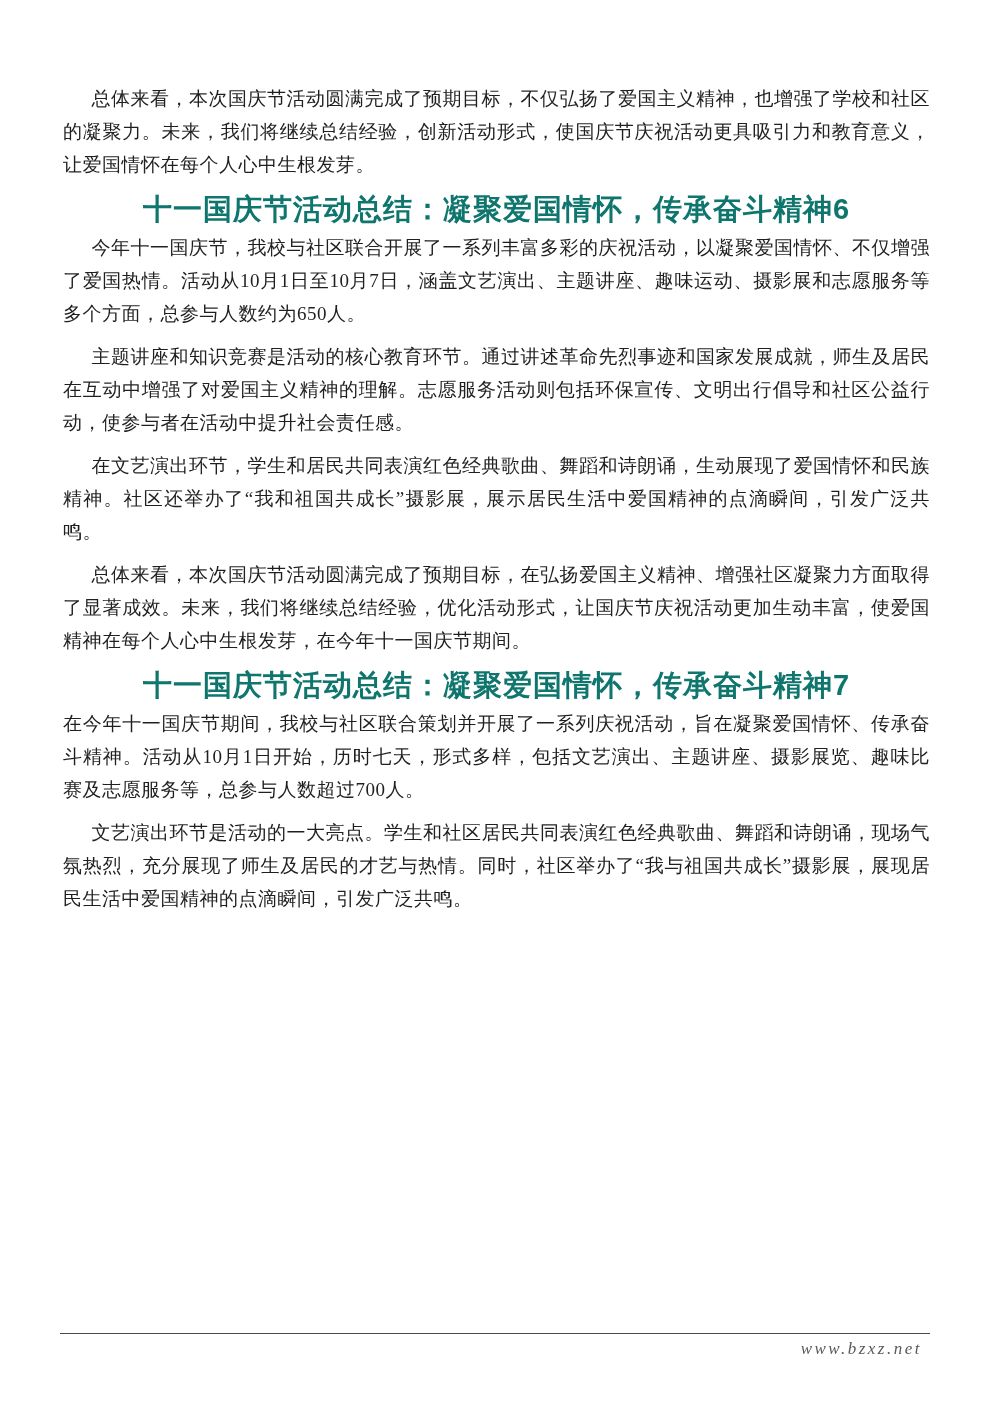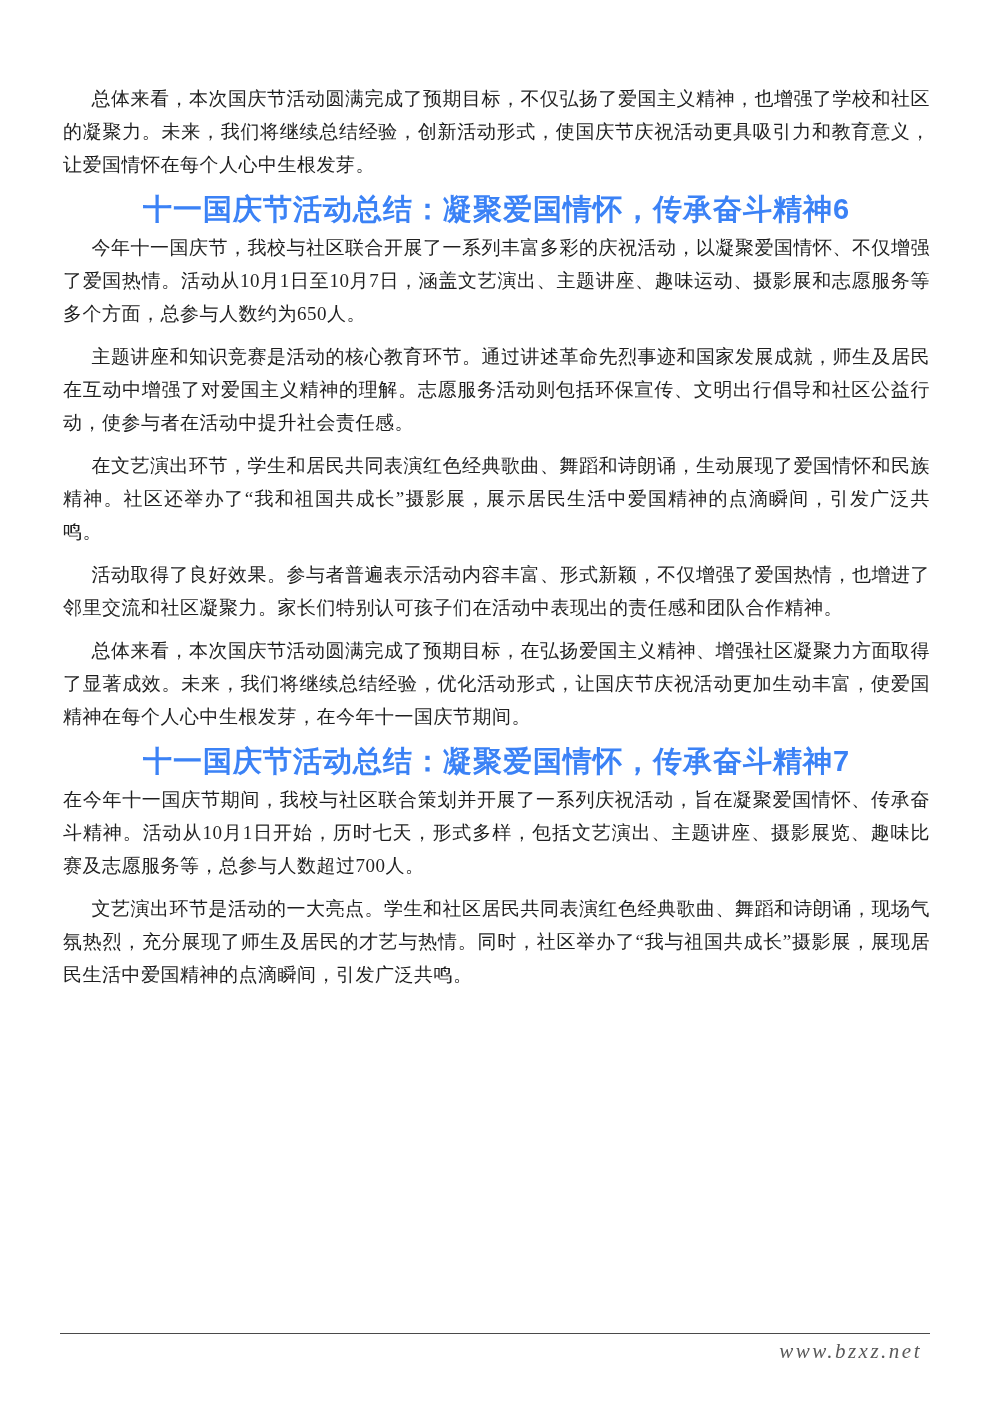--- a/index.html
+++ b/index.html
@@ -27,21 +27,21 @@
     font-size: 19px;
     line-height: 33px;
     margin: 4px 0 10px 0;
     text-align: justify;
     letter-spacing: 0.5px;
   }
   p.indent { text-indent: 1.5em; }
   h1.section-title {
     font-family: "Liberation Sans", "DejaVu Sans", sans-serif;
     font-weight: bold;
-    color: #3b82f6;
+    color: #0f766e;
     font-size: 29px;
     line-height: 36px;
     text-align: center;
     margin: 0;
     letter-spacing: 1px;
   }
   .title-6 { margin-top: 110px; margin-bottom: 28px; }
   .title-7 { margin-top: 96px; margin-bottom: 32px; }
   .watermark {
     position: absolute;
@@ -64,21 +64,21 @@
   }
   .footer-rule {
     border: none;
     border-top: 1px solid #4a4a4a;
     margin: 0;
   }
   .footer-site {
     text-align: right;
     font-family: "Liberation Serif", "DejaVu Serif", serif;
     font-style: italic;
-    font-size: 21px;
+    font-size: 17px;
     color: #595959;
     letter-spacing: 2.5px;
     margin-top: 5px;
     padding-right: 8px;
   }
 </style>
 </head>
 <body>
 
 <div class="page">
@@ -87,21 +87,20 @@
   <div class="content">
 
     <p class="body-par indent">总体来看，本次国庆节活动圆满完成了预期目标，不仅弘扬了爱国主义精神，也增强了学校和社区的凝聚力。未来，我们将继续总结经验，创新活动形式，使国庆节庆祝活动更具吸引力和教育意义，让爱国情怀在每个人心中生根发芽。</p>
 
     <h1 class="section-title title-6">十一国庆节活动总结：凝聚爱国情怀，传承奋斗精神6</h1>
 
     <div>
       <p class="body-par indent">今年十一国庆节，我校与社区联合开展了一系列丰富多彩的庆祝活动，以凝聚爱国情怀、不仅增强了爱国热情。活动从10月1日至10月7日，涵盖文艺演出、主题讲座、趣味运动、摄影展和志愿服务等多个方面，总参与人数约为650人。</p>
       <p class="body-par indent">主题讲座和知识竞赛是活动的核心教育环节。通过讲述革命先烈事迹和国家发展成就，师生及居民在互动中增强了对爱国主义精神的理解。志愿服务活动则包括环保宣传、文明出行倡导和社区公益行动，使参与者在活动中提升社会责任感。</p>
       <p class="body-par indent">在文艺演出环节，学生和居民共同表演红色经典歌曲、舞蹈和诗朗诵，生动展现了爱国情怀和民族精神。社区还举办了“我和祖国共成长”摄影展，展示居民生活中爱国精神的点滴瞬间，引发广泛共鸣。</p>
-      <p class="body-par indent">活动取得了良好效果。参与者普遍表示活动内容丰富、形式新颖，不仅增强了爱国热情，也增进了邻里交流和社区凝聚力。家长们特别认可孩子们在活动中表现出的责任感和团队合作精神。</p>
       <p class="body-par indent">总体来看，本次国庆节活动圆满完成了预期目标，在弘扬爱国主义精神、增强社区凝聚力方面取得了显著成效。未来，我们将继续总结经验，优化活动形式，让国庆节庆祝活动更加生动丰富，使爱国精神在每个人心中生根发芽，在今年十一国庆节期间。</p>
     </div>
 
     <h1 class="section-title title-7">十一国庆节活动总结：凝聚爱国情怀，传承奋斗精神7</h1>
 
     <div>
       <p class="body-par">在今年十一国庆节期间，我校与社区联合策划并开展了一系列庆祝活动，旨在凝聚爱国情怀、传承奋斗精神。活动从10月1日开始，历时七天，形式多样，包括文艺演出、主题讲座、摄影展览、趣味比赛及志愿服务等，总参与人数超过700人。</p>
       <p class="body-par indent">文艺演出环节是活动的一大亮点。学生和社区居民共同表演红色经典歌曲、舞蹈和诗朗诵，现场气氛热烈，充分展现了师生及居民的才艺与热情。同时，社区举办了“我与祖国共成长”摄影展，展现居民生活中爱国精神的点滴瞬间，引发广泛共鸣。</p>
     </div>
 

